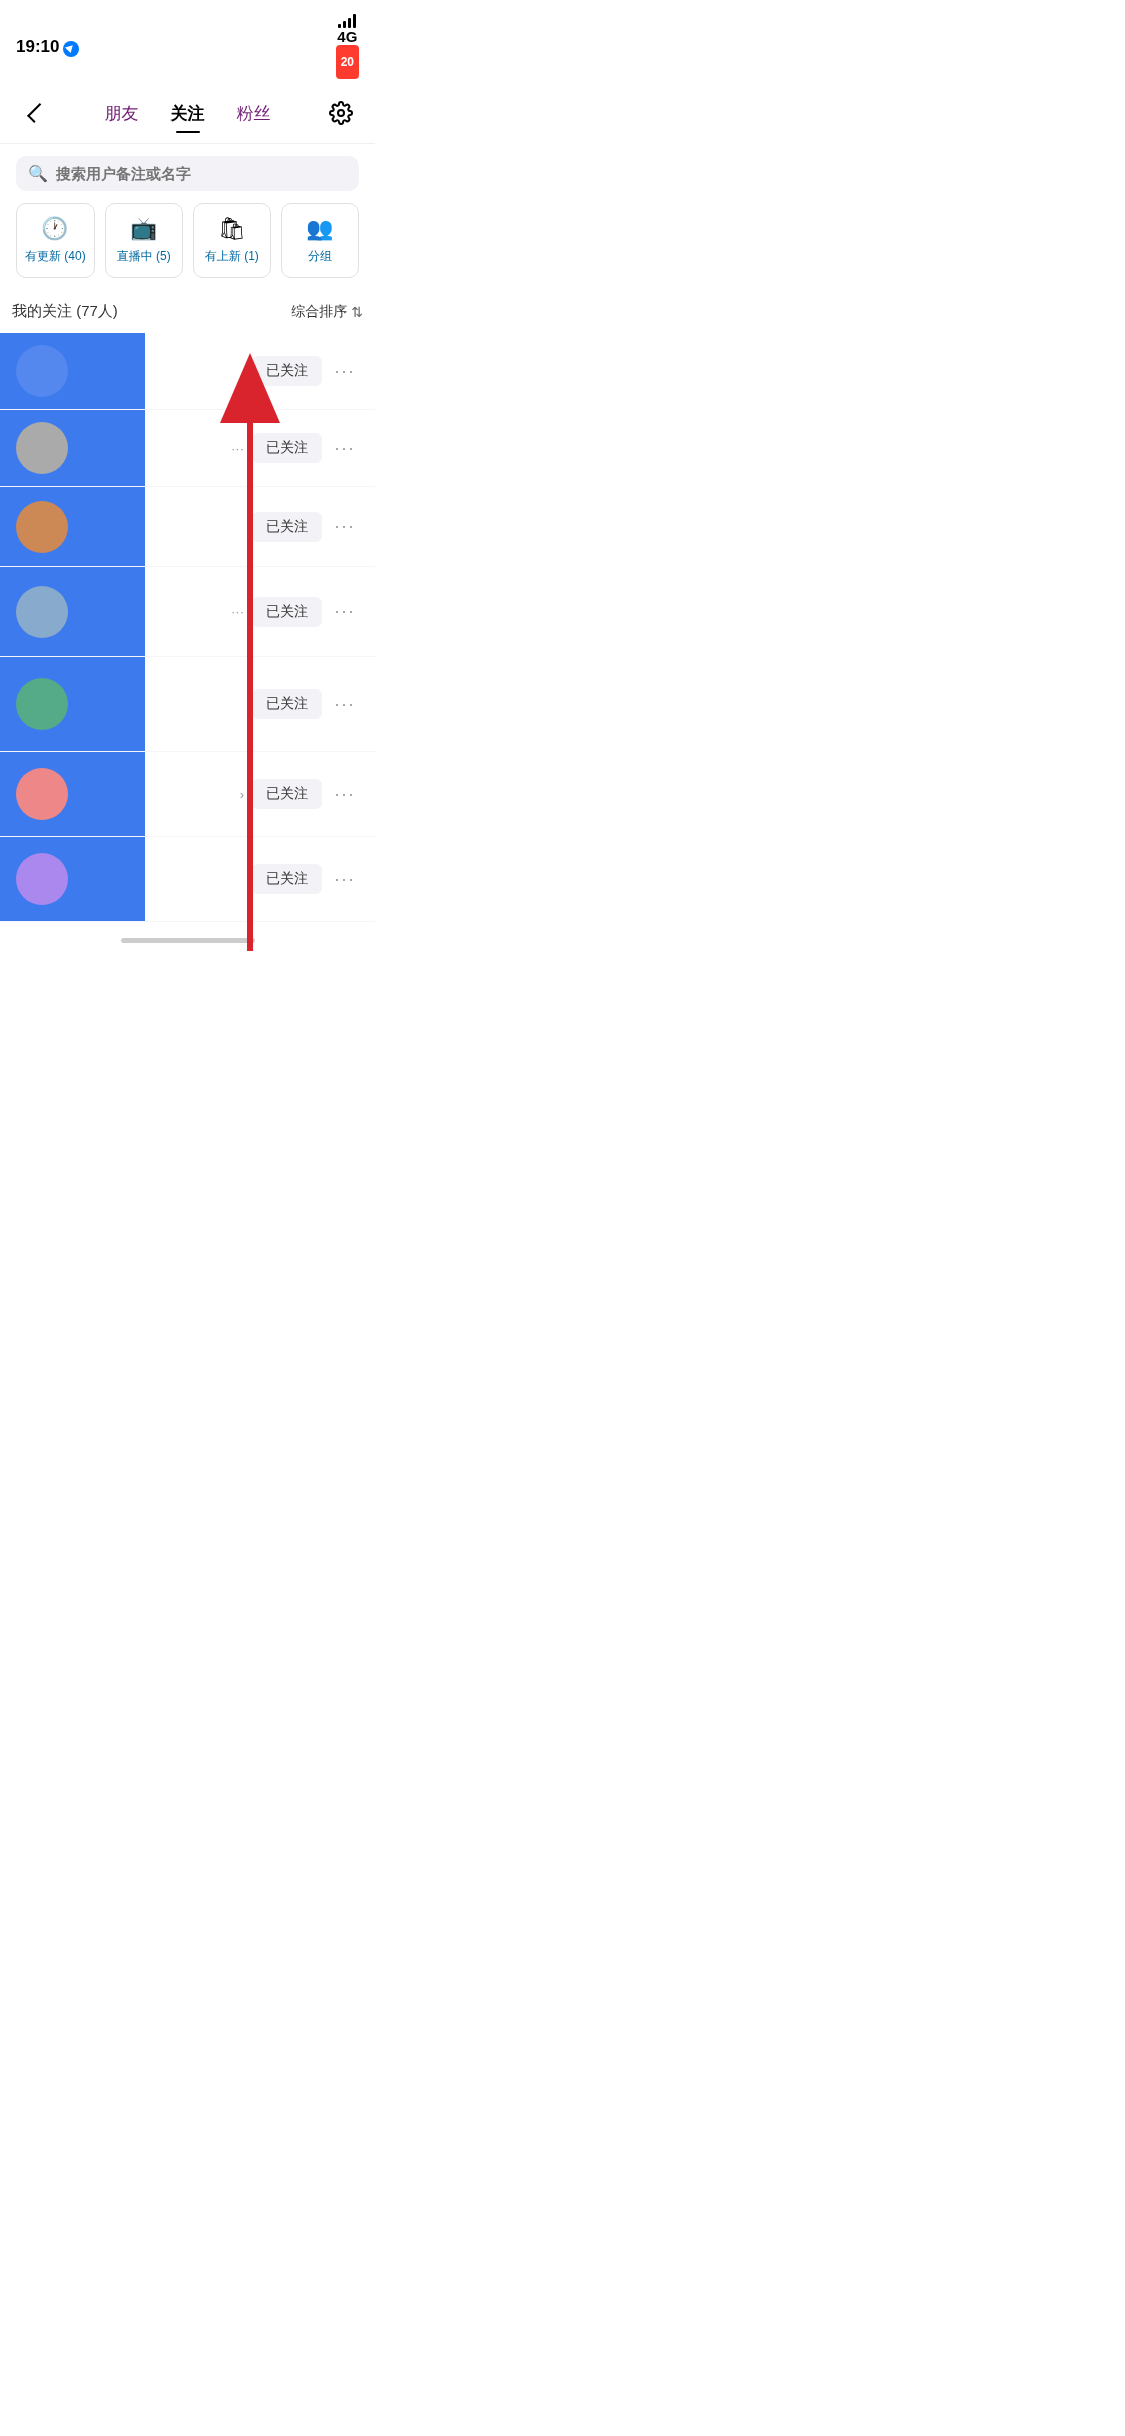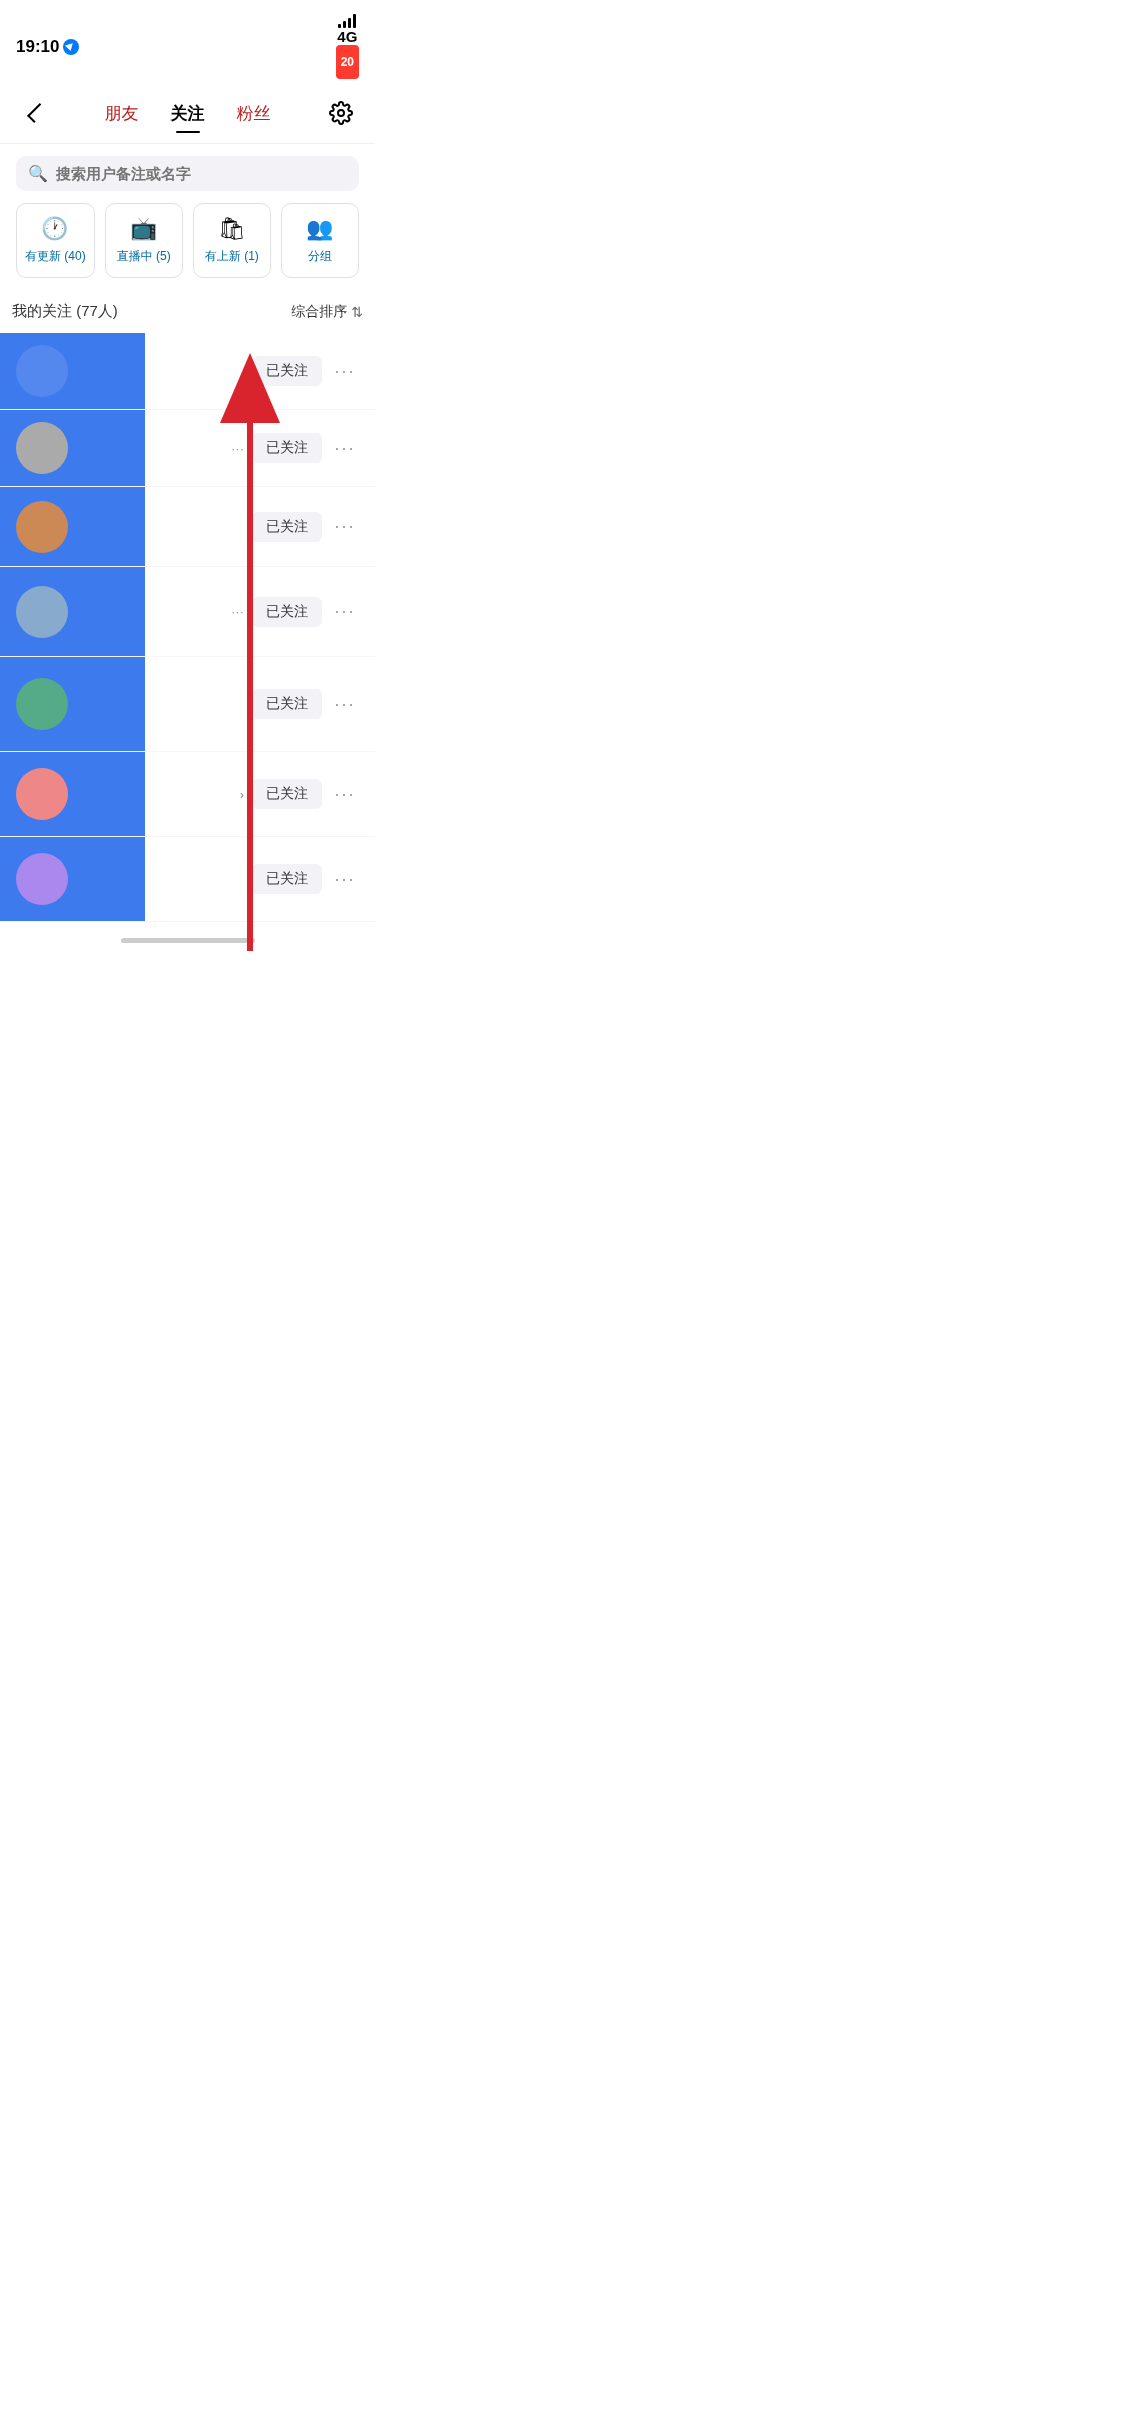--- a/index.html
+++ b/index.html
@@ -19,21 +19,21 @@
       justify-content: space-between;
       align-items: center;
       padding: 14px 16px 8px;
       background: #fff;
     }
     .status-time {
       font-size: 17px;
       font-weight: 600;
       color: #000;
       display: flex;
-      align-items: center;
+      align-items: flex-end;
       gap: 4px;
     }
     .location-icon {
       width: 16px;
       height: 16px;
       background: #007AFF;
       border-radius: 50%;
       display: inline-flex;
       align-items: center;
       justify-content: center;
@@ -112,21 +112,21 @@
       margin-left: 6px;
     }
     .nav-tabs {
       flex: 1;
       display: flex;
       justify-content: center;
       gap: 32px;
     }
     .nav-tab {
       font-size: 17px;
-      color: #b91c1c;
+      color: #701a75;
       cursor: pointer;
       padding: 4px 0;
       position: relative;
     }
     .nav-tab.active {
       color: #000;
       font-weight: 600;
     }
     .nav-tab.active::after {
       content: '';

